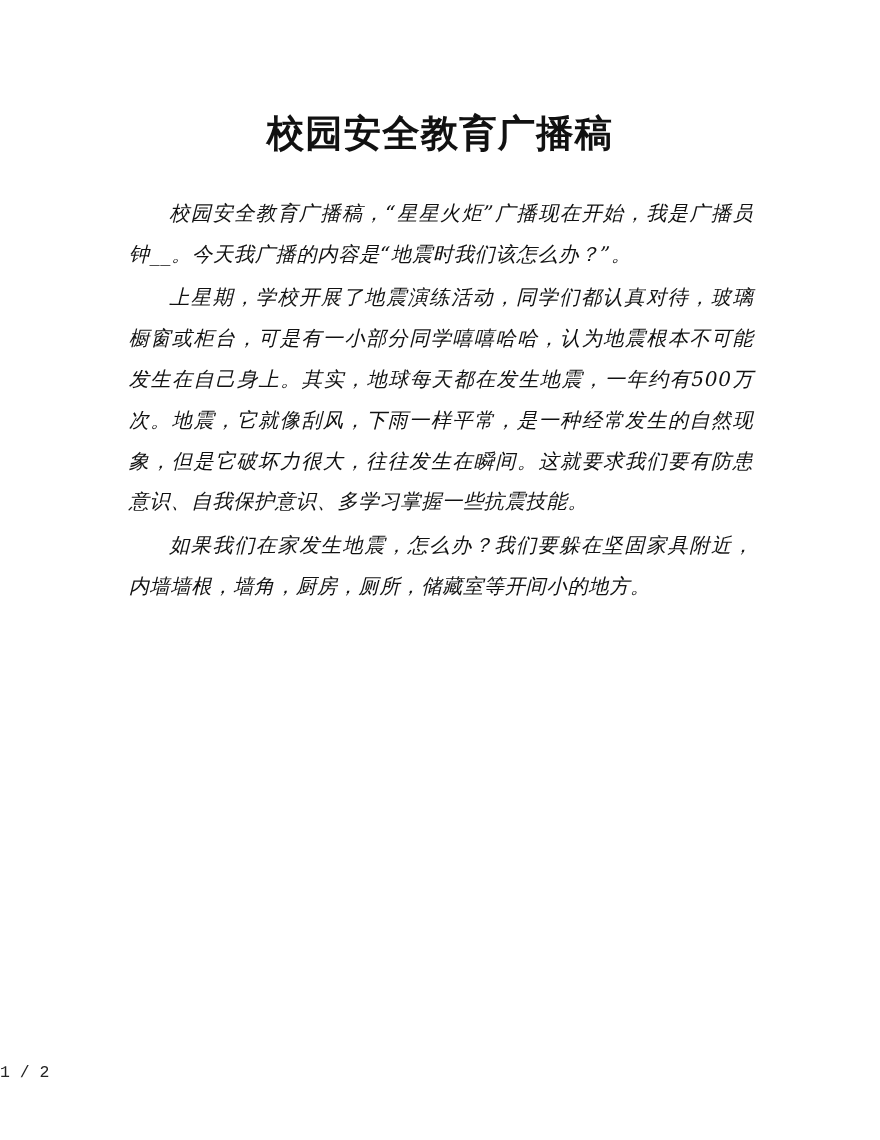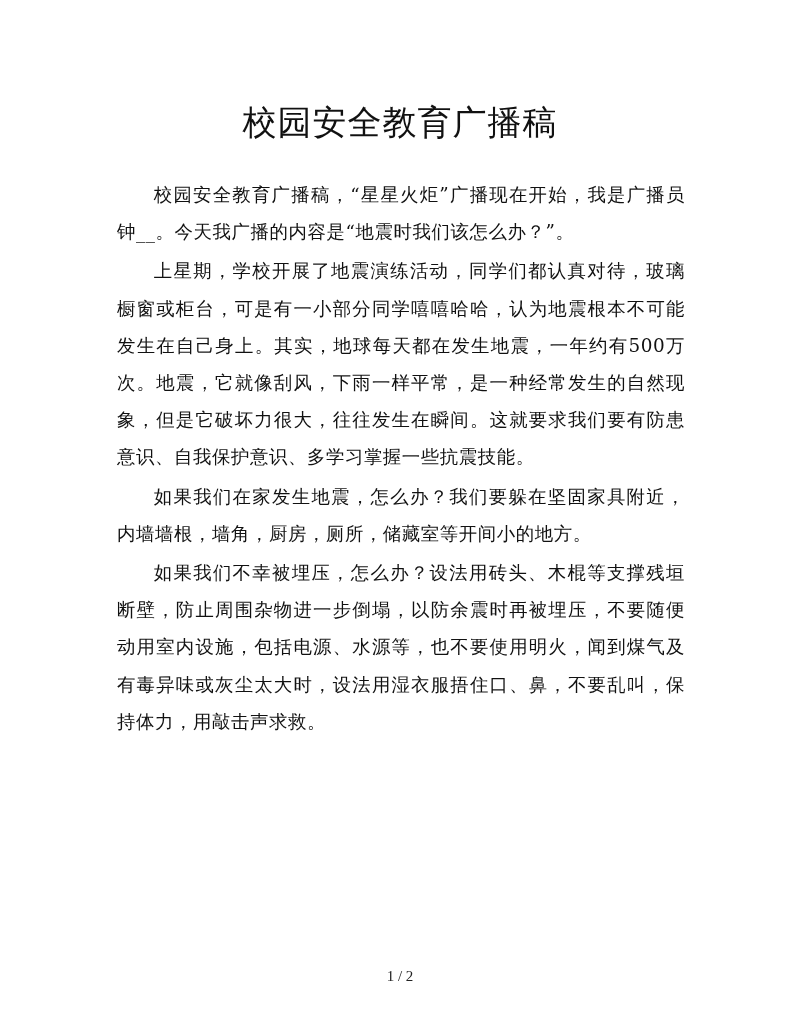--- a/index.html
+++ b/index.html
@@ -24,57 +24,56 @@
     }
     .title {
       position: absolute;
       left: 0;
       top: 98px;
       width: 800px;
       text-align: center;
       font-size: 34px;
       line-height: 48px;
       letter-spacing: 1px;
-      font-weight: normal;
+      font-weight: bold;
       color: #111111;
       margin: 0;
     }
     .body {
       position: absolute;
       left: 117px;
       top: 176px;
       width: 568px;
     }
     .para {
       margin: 0 0 2px 0;
       font-size: 18.4px;
       line-height: 37.2px;
       text-indent: 2em;
       text-align: justify;
       letter-spacing: 0.6px;
+      font-style: italic;
     }
     .footer {
       position: absolute;
       left: 0;
       top: 966px;
       width: 800px;
-      text-align: center;
-      font-family: Liberation Serif, serif;
+      font-family: Liberation Mono, monospace;
       font-size: 15px;
       line-height: 20px;
       color: #222222;
     }
   </style>
 </head>
 <body>
 
 <div class="page">
   <h1 class="title">校园安全教育广播稿</h1>
 
   <div class="body">
     <p class="para">校园安全教育广播稿，“星星火炬”广播现在开始，我是广播员钟__。今天我广播的内容是“地震时我们该怎么办？”。</p>
     <p class="para">上星期，学校开展了地震演练活动，同学们都认真对待，玻璃橱窗或柜台，可是有一小部分同学嘻嘻哈哈，认为地震根本不可能发生在自己身上。其实，地球每天都在发生地震，一年约有500万次。地震，它就像刮风，下雨一样平常，是一种经常发生的自然现象，但是它破坏力很大，往往发生在瞬间。这就要求我们要有防患意识、自我保护意识、多学习掌握一些抗震技能。</p>
     <p class="para">如果我们在家发生地震，怎么办？我们要躲在坚固家具附近，内墙墙根，墙角，厨房，厕所，储藏室等开间小的地方。</p>
-    <p class="para">如果我们不幸被埋压，怎么办？设法用砖头、木棍等支撑残垣断壁，防止周围杂物进一步倒塌，以防余震时再被埋压，不要随便动用室内设施，包括电源、水源等，也不要使用明火，闻到煤气及有毒异味或灰尘太大时，设法用湿衣服捂住口、鼻，不要乱叫，保持体力，用敲击声求救。</p>
   </div>
 
   <div class="footer">1 / 2</div>
 </div>
 
 </body></html>

